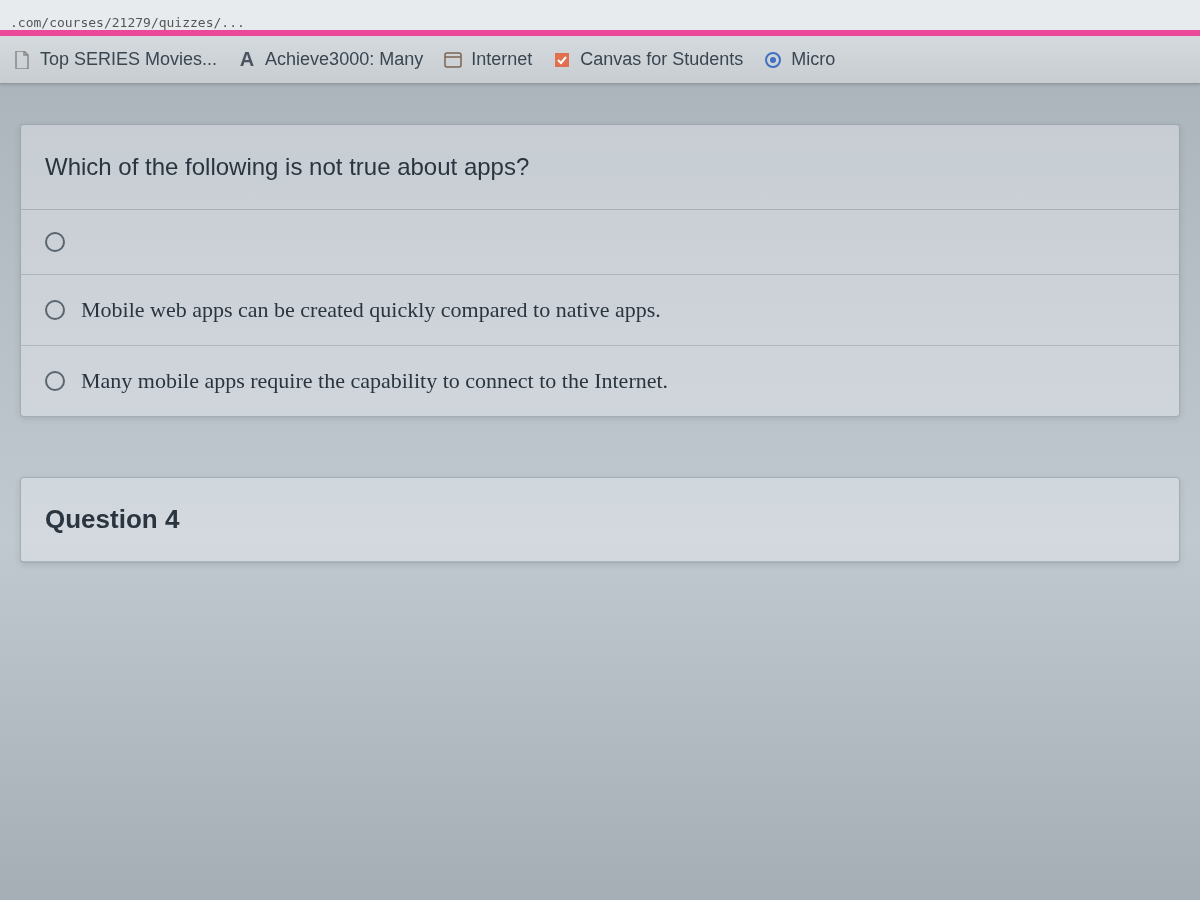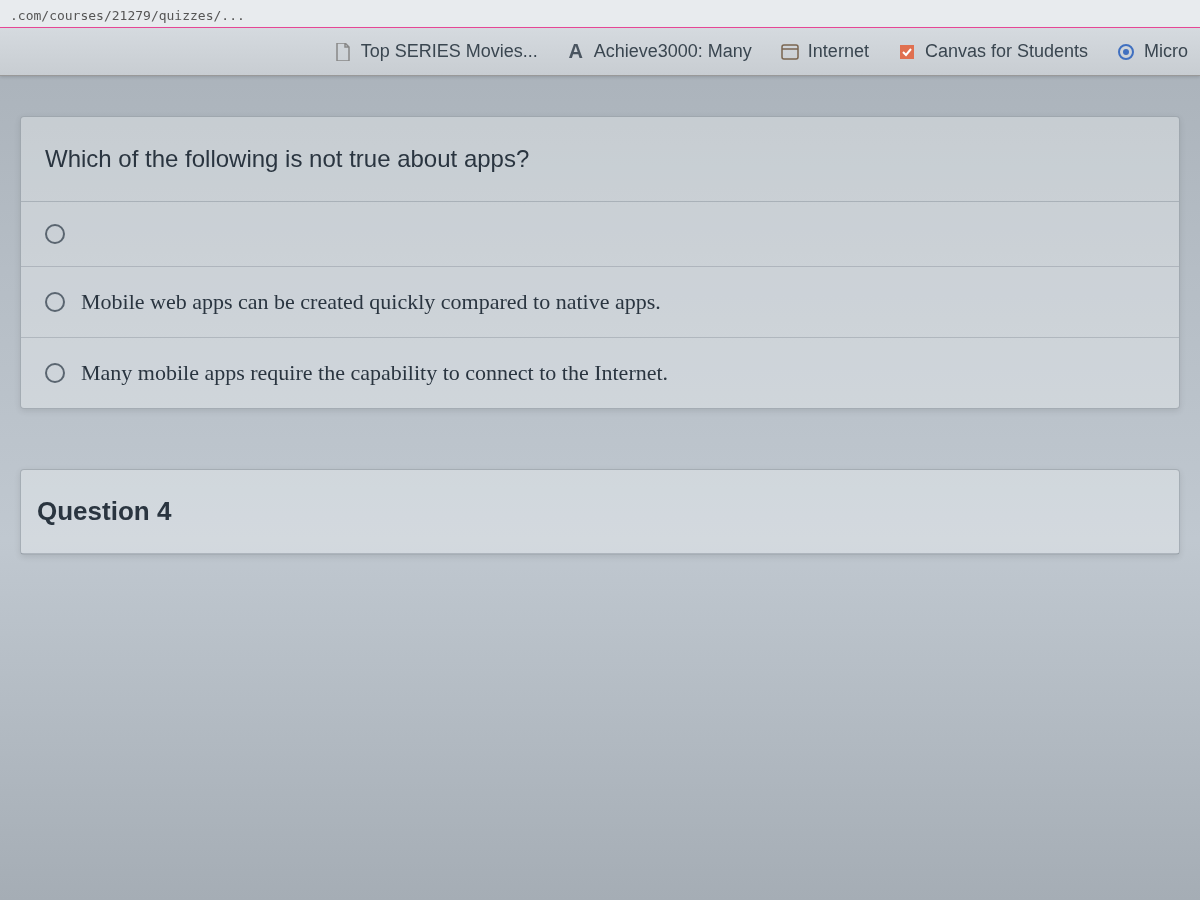--- a/index.html
+++ b/index.html
@@ -11,37 +11,36 @@
       font-family: "Segoe UI", Tahoma, Geneva, Verdana, sans-serif;
       background: linear-gradient(180deg, #a8b0b8 0%, #b5bdc5 30%, #c0c8d0 60%, #a5adb5 100%);
       width: 1200px;
       height: 900px;
       overflow: hidden;
       color: #2a3540;
     }
     .address-bar {
       height: 28px;
       background: #e8ebee;
-      border-bottom: 1px solid #ec4899;
-      padding: 8px 10px;
+      border-bottom: 6px solid #ec4899;
+      padding: 15px 10px;
       font-size: 13px;
       color: #555;
       font-family: monospace;
       overflow: hidden;
     }
     .bookmarks-bar {
       height: 48px;
       background: linear-gradient(180deg, #d5dadf 0%, #c8cdd2 100%);
       border-bottom: 1px solid #999;
       display: flex;
       align-items: center;
       padding: 0 12px;
-      gap: 28px;
+      gap: 20px;
       box-shadow: 0 1px 3px rgba(0,0,0,0.15);
-      justify-content: flex-end;
     }
     .bookmark-item {
       display: flex;
       align-items: center;
       gap: 8px;
       font-size: 18px;
       color: #3a4650;
       cursor: pointer;
       white-space: nowrap;
     }
@@ -99,21 +98,21 @@
       color: #2a3540;
       font-family: Georgia, "Times New Roman", serif;
     }
     .next-question-card {
       background: rgba(245, 248, 250, 0.35);
       border: 1px solid rgba(100, 110, 120, 0.4);
       border-radius: 4px;
       box-shadow: 0 2px 6px rgba(0,0,0,0.1);
     }
     .next-question-header {
-      padding: 26px 16px;
+      padding: 26px 24px;
       border-bottom: 1px solid rgba(120, 130, 140, 0.4);
     }
     .next-question-title {
       font-size: 26px;
       font-weight: 600;
       color: #2a3540;
       font-family: "Helvetica Neue", Arial, sans-serif;
     }
     .icon-page {
       color: #888;

